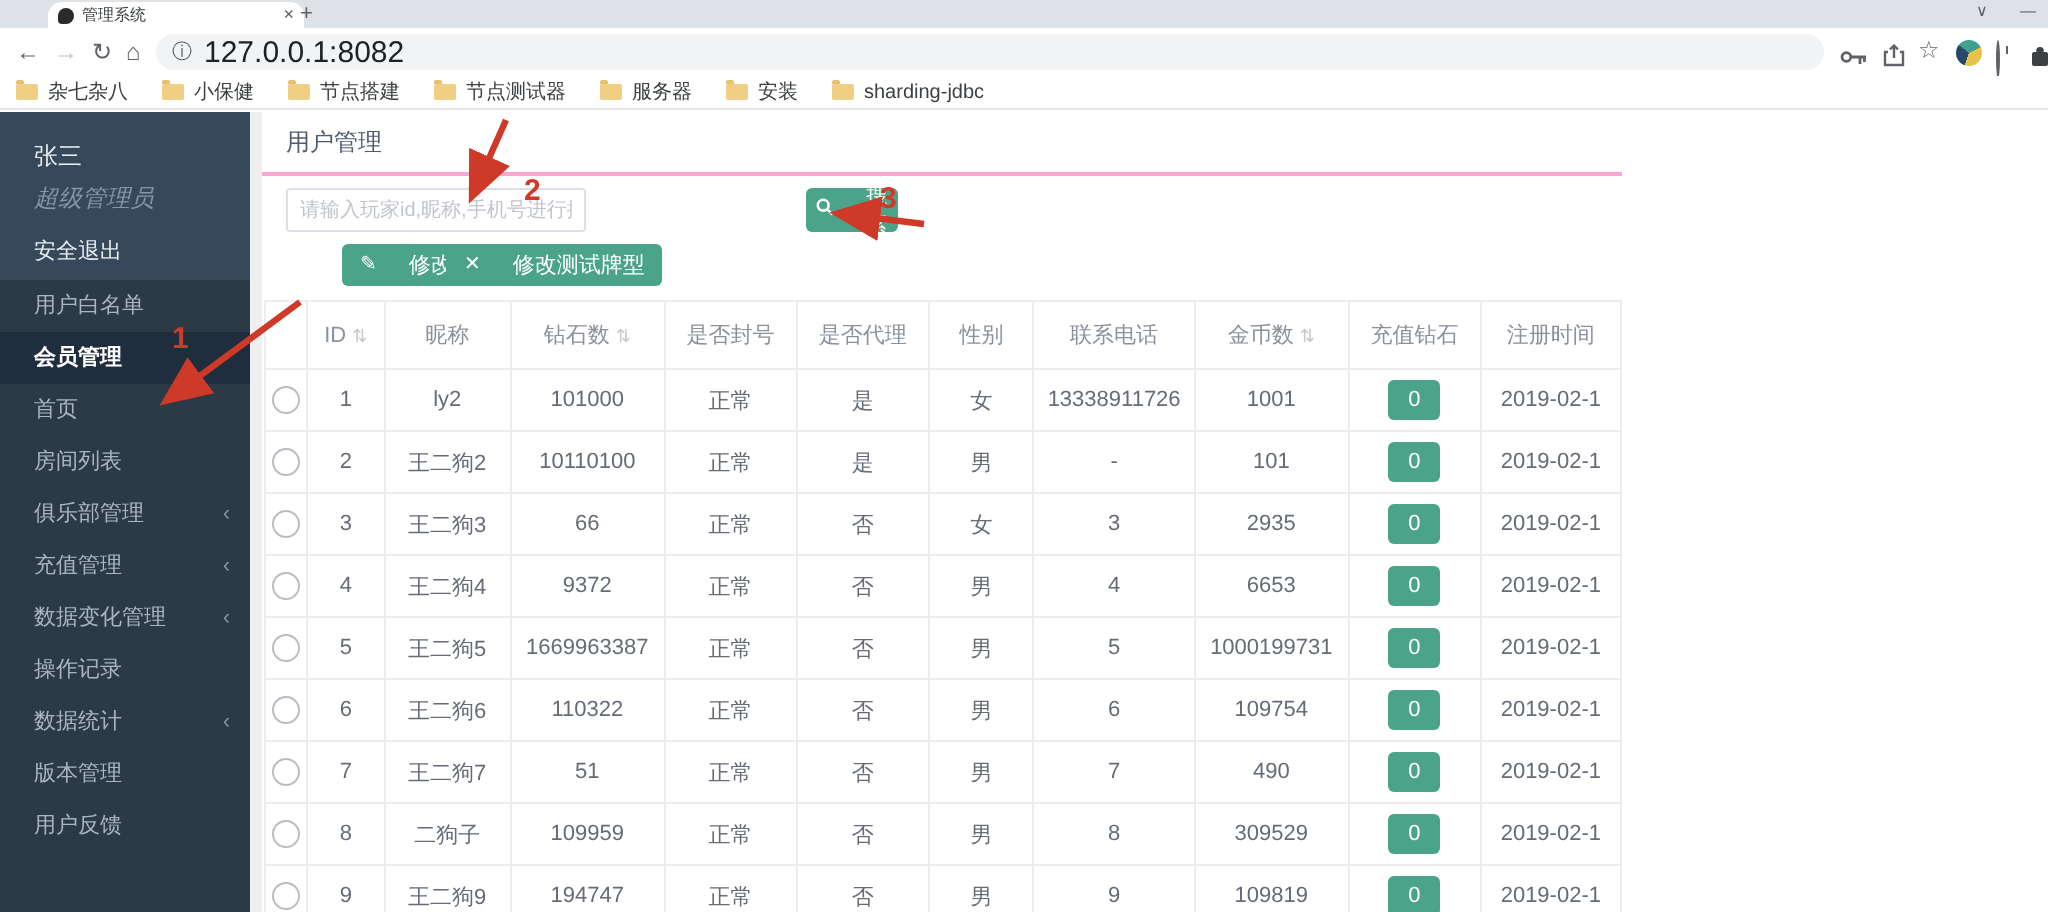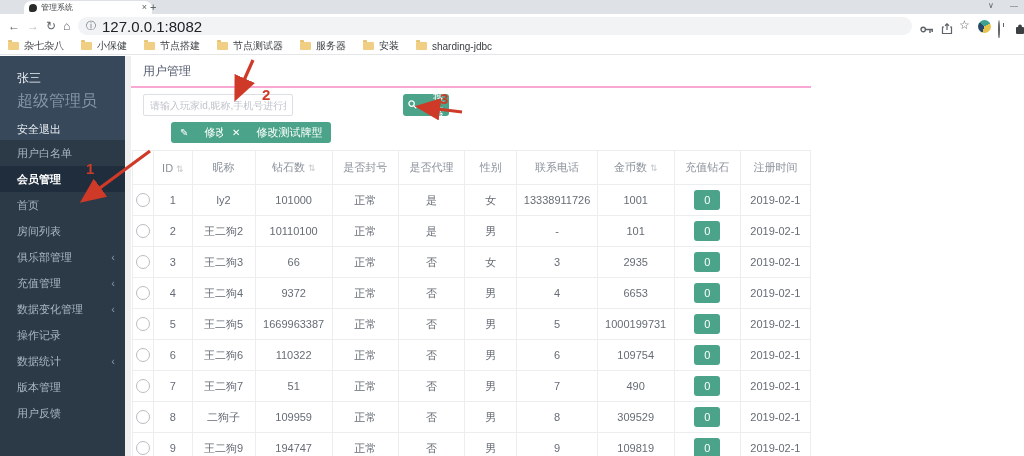--- a/index.html
+++ b/index.html
@@ -36,21 +36,21 @@
   .bm{display:flex;align-items:center;gap:5px;cursor:pointer;}
   .bm-folder{width:11px;height:8px;background:#f0cf84;border-radius:1px;position:relative;flex:0 0 auto;}
   .bm-folder::before{content:"";position:absolute;left:0;top:-2px;width:4px;height:2px;background:#e7c26e;border-radius:1px 1px 0 0;}
   .bm-label{font-size:10px;color:#3c4043;white-space:nowrap;}
 
   
   .app{position:absolute;left:0;top:56px;width:811px;height:400px;display:flex;background:#efefef;}
   .sidebar{width:125px;flex:0 0 auto;background:#2c3947;color:#aeb9c4;}
   .user-block{height:84px;background:#37485a;padding:14px 0 0 17px;box-sizing:border-box;}
   .user-name{font-size:12px;color:#e8edf2;}
-  .user-role{font-size:16px;color:#8495a6;margin-top:4px;}
+  .user-role{font-size:12px;color:#8495a6;margin-top:4px;font-style:italic;}
   .logout{font-size:11px;color:#e8edf2;margin-top:10px;cursor:pointer;}
   .menu-item{height:26px;line-height:26px;padding-left:17px;font-size:11px;color:#a9b6c2;
              position:relative;cursor:pointer;white-space:nowrap;}
   .menu-item.active{background:#1f2d3d;color:#fff;font-weight:bold;}
   .chevron{position:absolute;right:10px;top:0;font-size:11px;color:#8a97a5;}
 
   .panel{position:relative;flex:1;margin-left:6px;background:#fff;overflow:visible;}
   .panel-title{height:30px;line-height:30px;padding-left:12px;font-size:12px;color:#515a6e;
                border-bottom:2px solid #f9a8d4;}
   .search-input{position:absolute;left:12px;top:38px;width:150px;height:22px;border:1px solid #dcdfe6;

